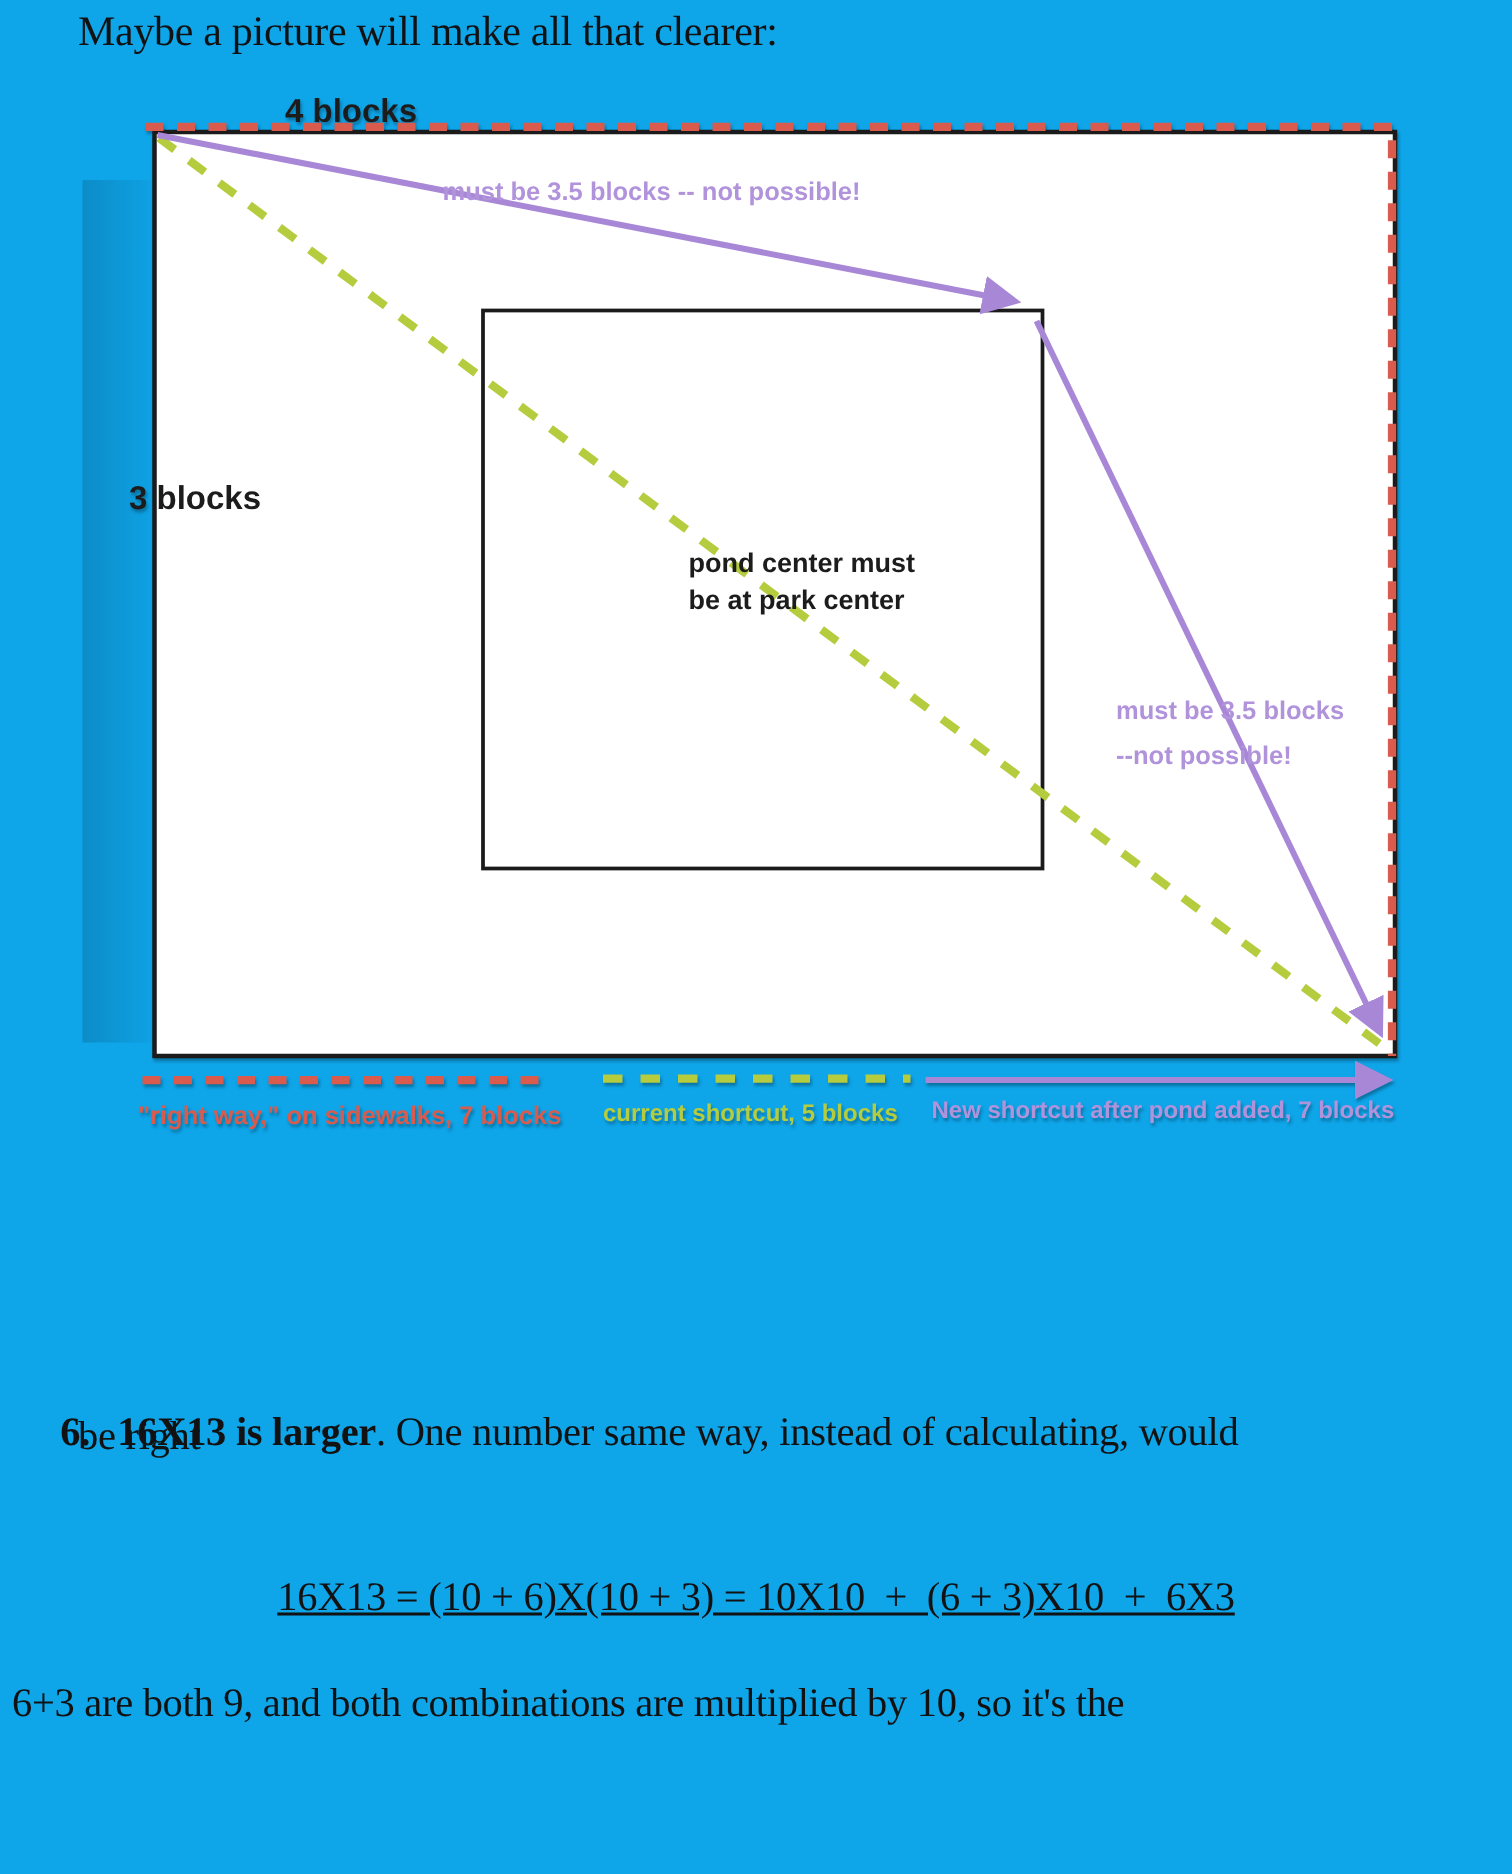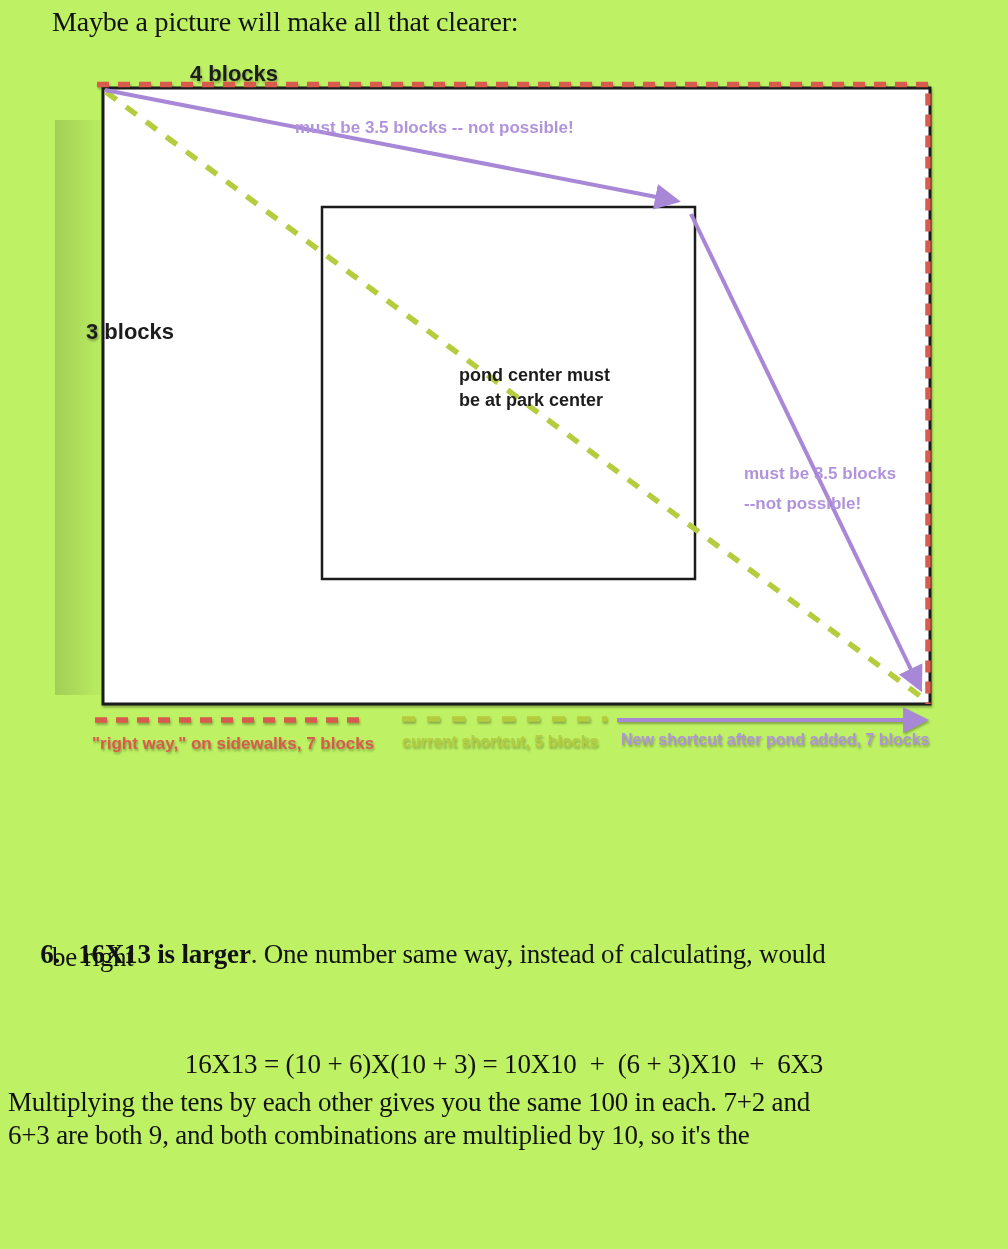--- a/index.html
+++ b/index.html
@@ -1,19 +1,19 @@
 <!DOCTYPE html>
 <html><head>
 <meta charset="utf-8">
 <style>
   html,body{margin:0;padding:0;background:#ffffff;}
   .page{
     position:relative;
     width:1008px;height:1249px;
-    background:#bef264;
+    background:#0ea5e9;
     font-family:"Liberation Serif", serif;
     color:#121212;
     overflow:hidden;
   }
   .intro{
     position:absolute;left:52px;top:6px;
     font-size:28px;letter-spacing:-0.2px;white-space:nowrap;
   }
   .scan-shadow-left{
     position:absolute;left:55px;top:120px;width:55px;height:575px;
@@ -80,18 +80,17 @@
       <line x1="617" y1="720" x2="920" y2="720" stroke-width="4" marker-end="url(#arrowP)" stroke="#a888d6"></line>
       <text x="621" y="745" class="lbl-leg" fill="#b193dc">New shortcut after pond added, 7 blocks</text>
     </g>
   </svg>
 
   <div class="txt" style="left:14px;top:908px;">
     <span class="bold num">6.</span><span class="bold">16X13 is larger</span><span>. One number same way, instead of calculating, would</span>
   </div>
   <div class="txt" style="left:52px;top:942px;">be right</div>
 
-  <div class="txt eq" style="top:1049px;">16X13 = (10 + 6)X(10 + 3) = 10X10  +  (6 + 3)X10  +  6X3</div>
+  <div class="txt eq" style="top:1049px;text-decoration:underline;">16X13 = (10 + 6)X(10 + 3) = 10X10  +  (6 + 3)X10  +  6X3</div>
 
-  <div class="txt" style="left:8px;top:1087px;">Multiplying the tens by each other gives you the same 100 in each. 7+2 and</div>
   <div class="txt" style="left:8px;top:1120px;">6+3 are both 9, and both combinations are multiplied by 10, so it's the</div>
 
 </div>
 
 </body></html>

